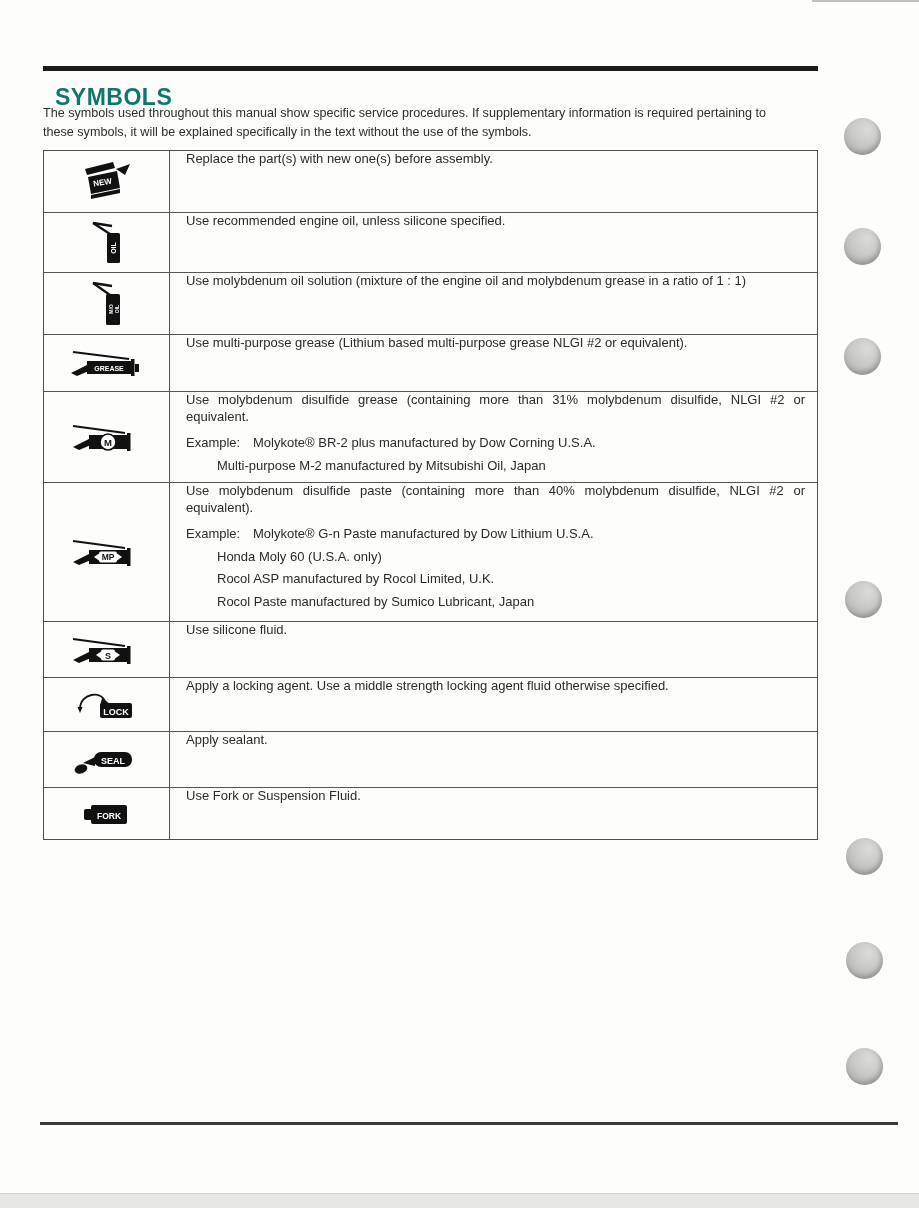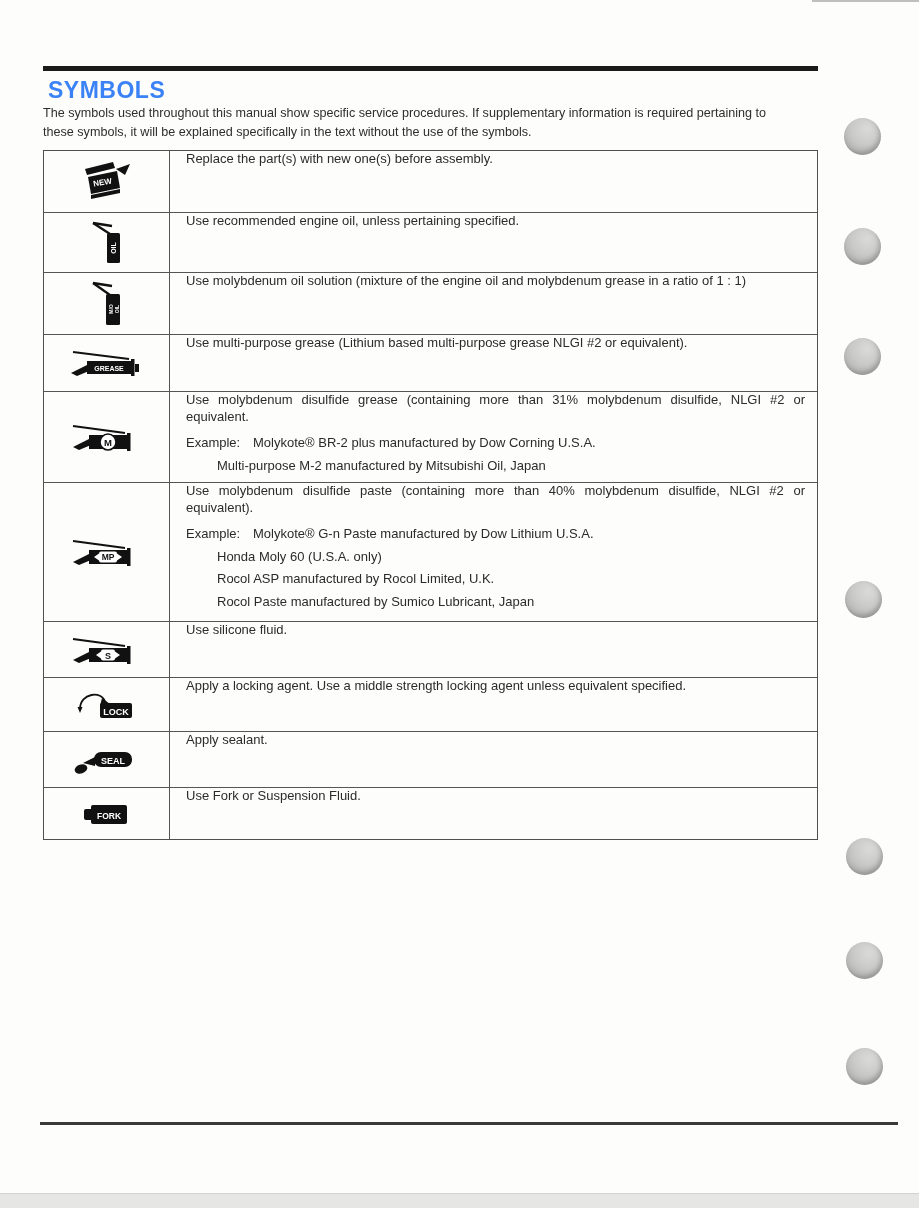--- a/index.html
+++ b/index.html
@@ -8,22 +8,22 @@
     position:relative;
     width:919px;height:1208px;
     background:#fdfdfc;
     font-family:"Liberation Sans","DejaVu Sans",sans-serif;
     color:#2b2b2b;
     overflow:hidden;
   }
   .top-edge-line{position:absolute;left:812px;top:0;width:107px;height:2px;background:#8d8d8d;opacity:.55;}
   .title-rule{position:absolute;left:43px;top:66px;width:775px;height:5px;background:#1b1b1b;}
   .page-title{
-    position:absolute;left:43px;top:72px;margin:5px;
-    font-size:23px;font-weight:bold;letter-spacing:.5px;color:#3b82f6;
+    position:absolute;left:43px;top:72px;margin:12px;
+    font-size:23px;font-weight:bold;letter-spacing:.5px;color:#0f766e;
   }
   .intro{position:absolute;left:43px;top:104px;width:782px;font-size:12.6px;line-height:19px;color:#2e2e2e;}
   .symbols-table{
     position:absolute;left:43px;top:150px;width:775px;
     border:1px solid #4f4f4f;background:#fdfdfc;box-sizing:border-box;
   }
   .srow{display:flex;align-items:stretch;box-sizing:border-box;}
   .srow + .srow{border-top:1px solid #555;}
   .icon-cell{
     width:126px;flex:0 0 126px;border-right:1px solid #555;
@@ -81,21 +81,21 @@
     <div class="srow" style="height:60px">
       <div class="icon-cell">
         <svg width="56" height="52" viewBox="0 0 56 52">
           <path d="M14,6 L33,9" stroke="#111" stroke-width="2.4" fill="none"></path>
           <path d="M14,6 L31,17" stroke="#111" stroke-width="2.2" fill="none"></path>
           <rect x="28" y="16" width="13" height="30" rx="1.5" fill="#111"></rect>
           <text transform="rotate(-90 34.5 31)" x="34.5" y="33.5" fill="#fff" font-size="7" font-weight="bold" text-anchor="middle">OIL</text>
         </svg>
       </div>
       <div class="desc-cell">
-        <div>Use recommended engine oil, unless pertaining specified.</div>
+        <div>Use recommended engine oil, unless silicone specified.</div>
       </div>
     </div>
 
     <div class="srow" style="height:62px">
       <div class="icon-cell">
         <svg width="56" height="54" viewBox="0 0 56 54">
           <path d="M14,6 L33,9" stroke="#111" stroke-width="2.4" fill="none"></path>
           <path d="M14,6 L31,18" stroke="#111" stroke-width="2.2" fill="none"></path>
           <rect x="27" y="17" width="14" height="31" rx="1.5" fill="#111"></rect>
           <text transform="rotate(-90 31.5 32)" x="31.5" y="34" fill="#fff" font-size="5" font-weight="bold" text-anchor="middle">M/O</text>
@@ -197,21 +197,21 @@
       <div class="icon-cell">
         <svg width="78" height="44" viewBox="0 0 78 44">
           <path d="M12,26 C12,10 34,7 37,19" stroke="#111" stroke-width="1.8" fill="none"></path>
           <polygon points="9.5,24 14.5,24 12,30" fill="#111"></polygon>
           <polygon points="34,15 42,21 32,23" fill="#111"></polygon>
           <rect x="32" y="20" width="32" height="15" rx="2" fill="#111"></rect>
           <text x="48" y="31.5" fill="#fff" font-size="9" font-weight="bold" text-anchor="middle">LOCK</text>
         </svg>
       </div>
       <div class="desc-cell">
-        <div>Apply a locking agent. Use a middle strength locking agent unless equivalent specified.</div>
+        <div>Apply a locking agent. Use a middle strength locking agent fluid otherwise specified.</div>
       </div>
     </div>
 
     <div class="srow" style="height:56px">
       <div class="icon-cell">
         <svg width="78" height="40" viewBox="0 0 78 40">
           <rect x="26" y="12" width="38" height="15" rx="7" fill="#111"></rect>
           <text x="45" y="23.6" fill="#fff" font-size="9" font-weight="bold" text-anchor="middle">SEAL</text>
           <polygon points="27,17 15,23 27,26" fill="#111"></polygon>
           <ellipse cx="13" cy="29" rx="6.5" ry="4.5" transform="rotate(-18 13 29)" fill="#111"></ellipse>

